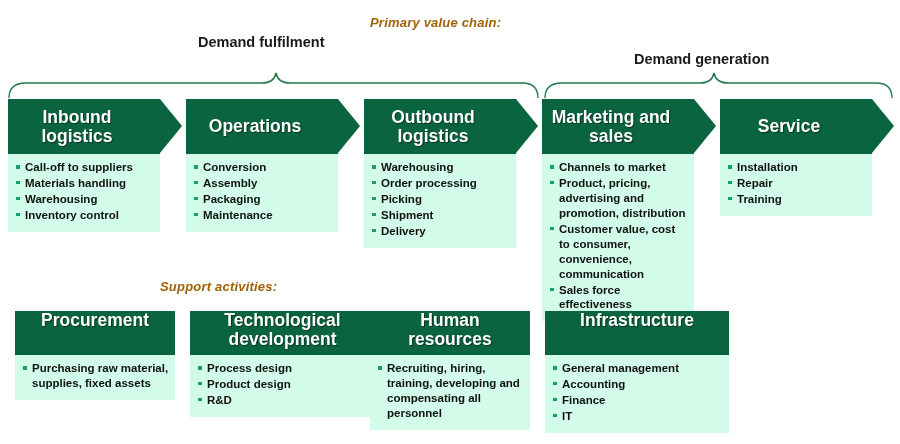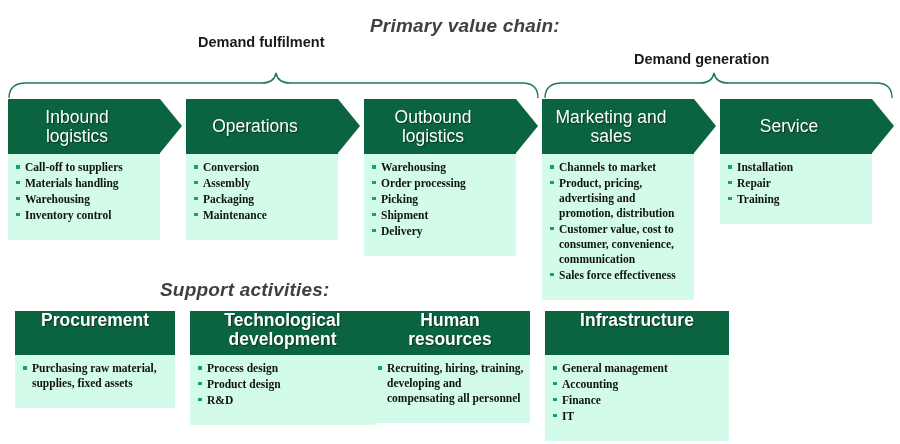--- a/index.html
+++ b/index.html
@@ -12,24 +12,24 @@
     height: 444px;
     position: relative;
     overflow: hidden;
     font-family: "Liberation Sans", sans-serif;
     -webkit-font-smoothing: antialiased;
   }
 
   
   .section-title {
     position: absolute;
-    font-size: 19px;
+    font-size: 13px;
     font-weight: bold;
     font-style: italic;
-    color: #404040;
+    color: #a16207;
     white-space: nowrap;
     letter-spacing: 0.2px;
   }
   #primary-title { left: 370px; top: 15px; }
   #support-title { left: 160px; top: 279px; }
 
   
   .brace-label {
     position: absolute;
     font-size: 14.5px;
@@ -71,30 +71,29 @@
     top: 0;
     width: 0;
     height: 0;
     border-top: 27.5px solid transparent;
     border-bottom: 27.5px solid transparent;
     border-left: 22px solid #0b6440;
   }
   .chev-title {
     color: #ffffff;
     font-size: 17.5px;
-    font-weight: normal;
+    font-weight: bold;
     text-align: center;
     line-height: 1.08;
     text-shadow: 1px 1px 1px rgba(0,0,0,0.45);
   }
   .panel {
     background: #d2fbe9;
     box-sizing: border-box;
-    padding: 6px 6px 16px 7px;
-    font-family: Liberation Serif, serif;
+    padding: 6px 6px 8px 7px;
   }
 
   
   .support-col {
     position: absolute;
     top: 311px;
   }
   .sup-head {
     height: 44px;
     background: #0b6440;

